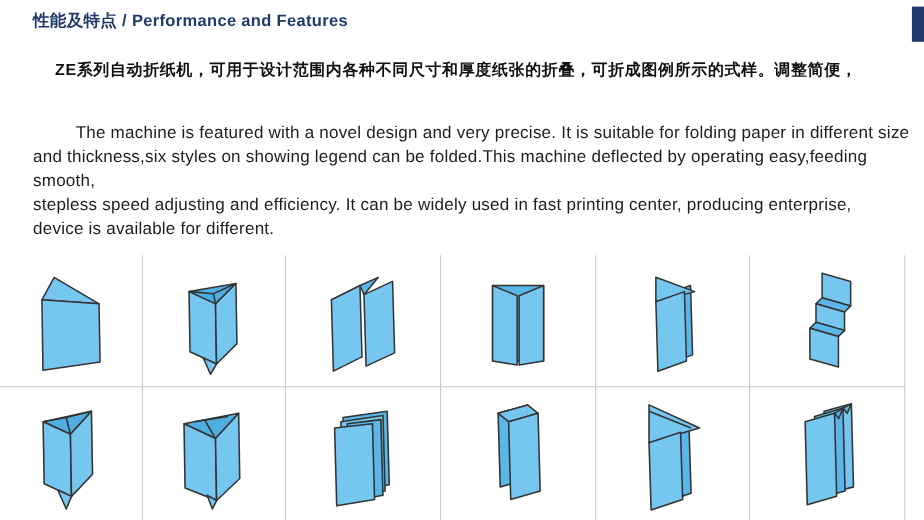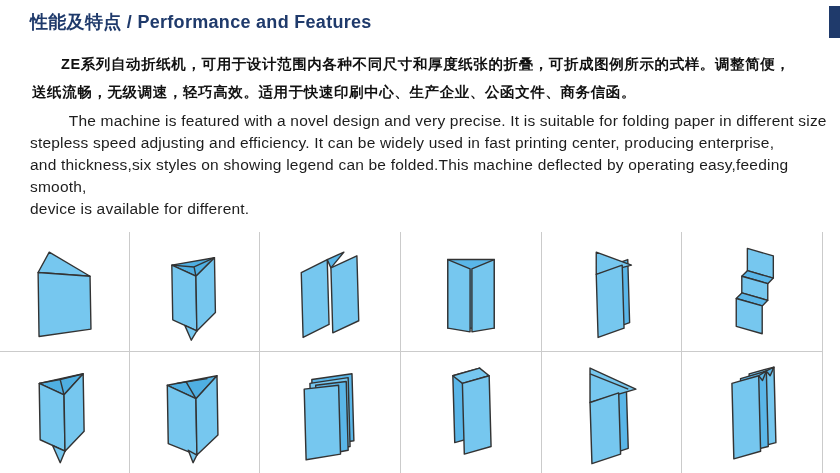--- a/index.html
+++ b/index.html
@@ -3,27 +3,27 @@
 <meta charset="utf-8">
 <style>
   html,body{margin:0;padding:0;}
   body{
     width:840px;height:473px;position:relative;overflow:hidden;
     background:#ffffff;
     font-family:"Liberation Sans","DejaVu Sans",sans-serif;
   }
   .page-title{
     position:absolute;left:30px;top:10px;
-    font-size:18px;font-weight:700;color:#1f3a6b;letter-spacing:0.3px;
+    font-size:15px;font-weight:700;color:#1f3a6b;letter-spacing:0.3px;
   }
   .corner-marker{
     position:absolute;right:0;top:6px;width:11px;height:32px;background:#1f3a6b;
   }
   .cn-para{
-    position:absolute;left:32px;top:50px;width:786px;
+    position:absolute;left:21px;top:50px;width:786px;
     font-size:14.5px;font-weight:700;color:#111;line-height:28px;letter-spacing:0.6px;
   }
   .cn-line-1{padding-left:2em;}
   .en-para{
     position:absolute;left:30px;top:110px;width:800px;
     font-size:15.5px;color:#1d1d1d;line-height:22px;letter-spacing:0.2px;
   }
   .en-line-1{padding-left:2.5em;}
   .fold-grid{
     position:absolute;left:0;top:232px;width:823px;height:241px;
@@ -40,27 +40,26 @@
   .fold-cell svg{display:block;}
 </style>
 </head>
 <body>
 
 <div class="page-title">性能及特点 / Performance and Features</div>
 <div class="corner-marker"></div>
 
 <div class="cn-para">
   <div class="cn-line-1">ZE系列自动折纸机，可用于设计范围内各种不同尺寸和厚度纸张的折叠，可折成图例所示的式样。调整简便，</div>
-  <div>送纸流畅，无级调速，轻巧高效。适用于快速印刷中心、生产企业、公函文件、商务信函。</div>
 </div>
 
 <div class="en-para">
   <div class="en-line-1">The machine is featured with a novel design and very precise. It is suitable for folding paper in different size</div>
+  <div>and thickness,six styles on showing legend can be folded.This machine deflected by operating easy,feeding smooth,</div>
   <div>stepless speed adjusting and efficiency. It can be widely used in fast printing center, producing enterprise,</div>
-  <div>and thickness,six styles on showing legend can be folded.This machine deflected by operating easy,feeding smooth,</div>
   <div>device is available for different.</div>
 </div>
 
 <div class="fold-grid">
 
   <div class="fold-cell row1">
     <svg width="86" height="102" viewBox="0 0 90 110" stroke="#333" stroke-width="1.5" stroke-linejoin="round">
       <polygon points="16,34 28,12 72,38" fill="#76c7ef"></polygon>
       <polygon points="16,34 72,38 73,95 17,103" fill="#76c7ef"></polygon>
     </svg>

